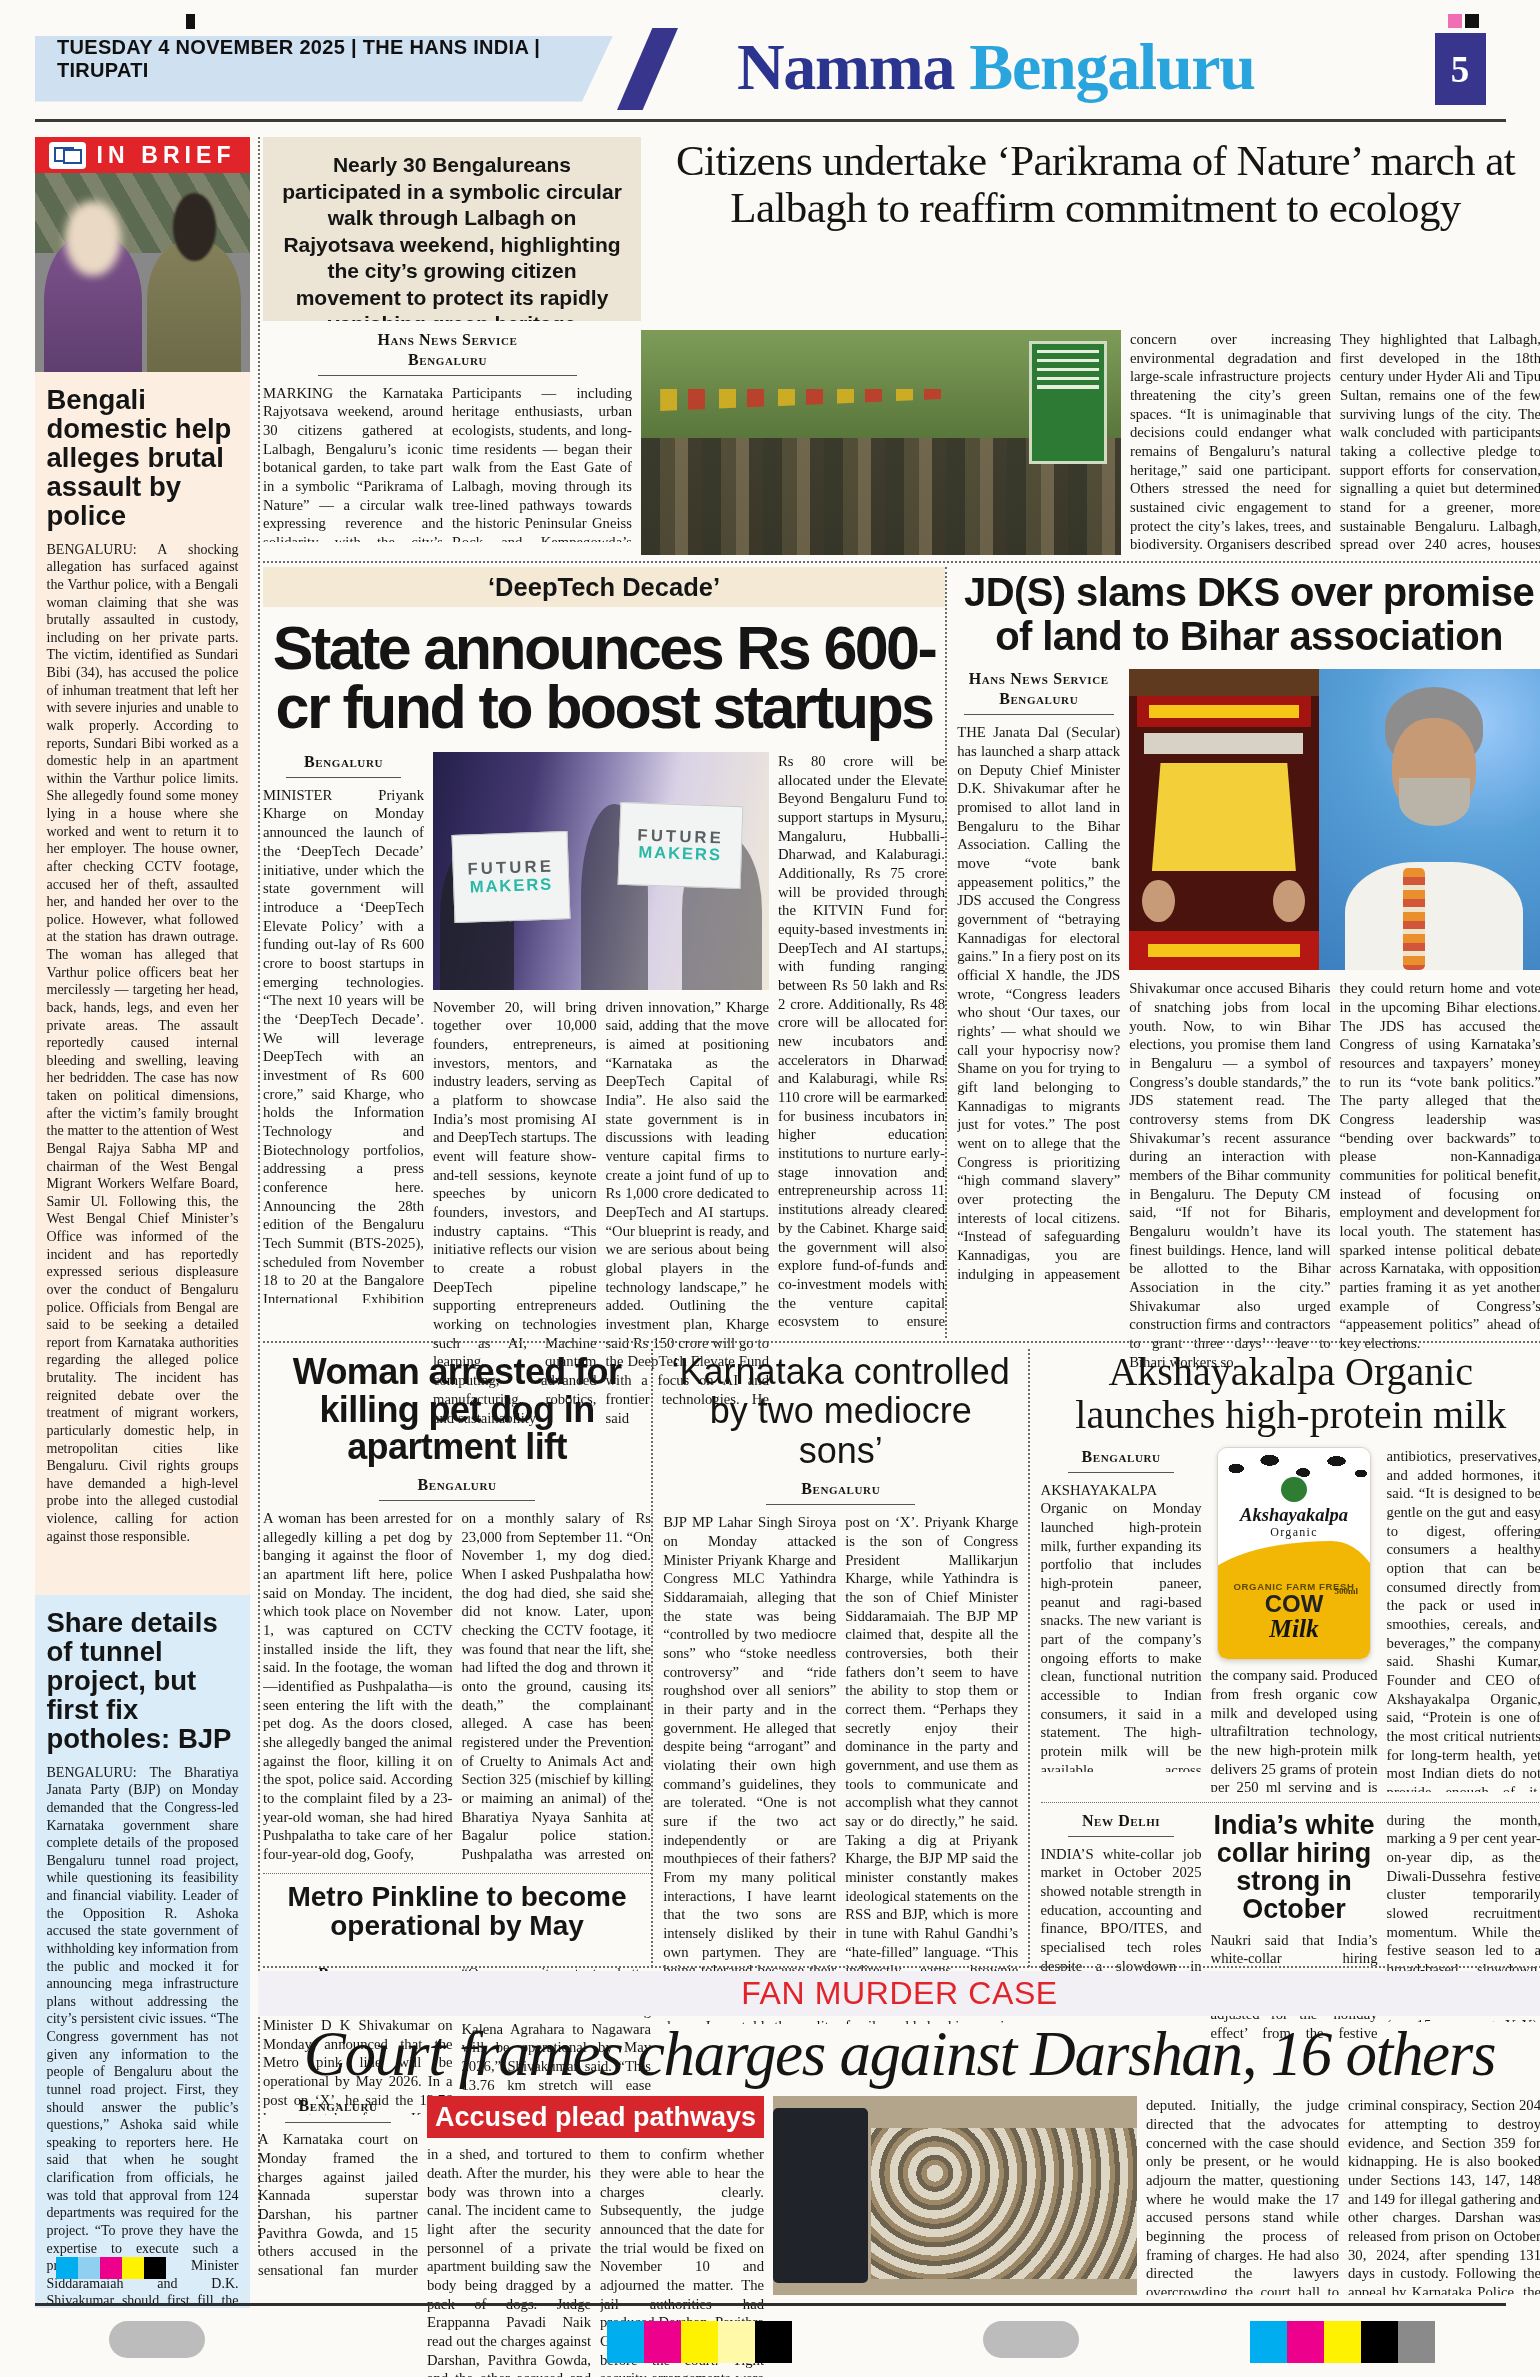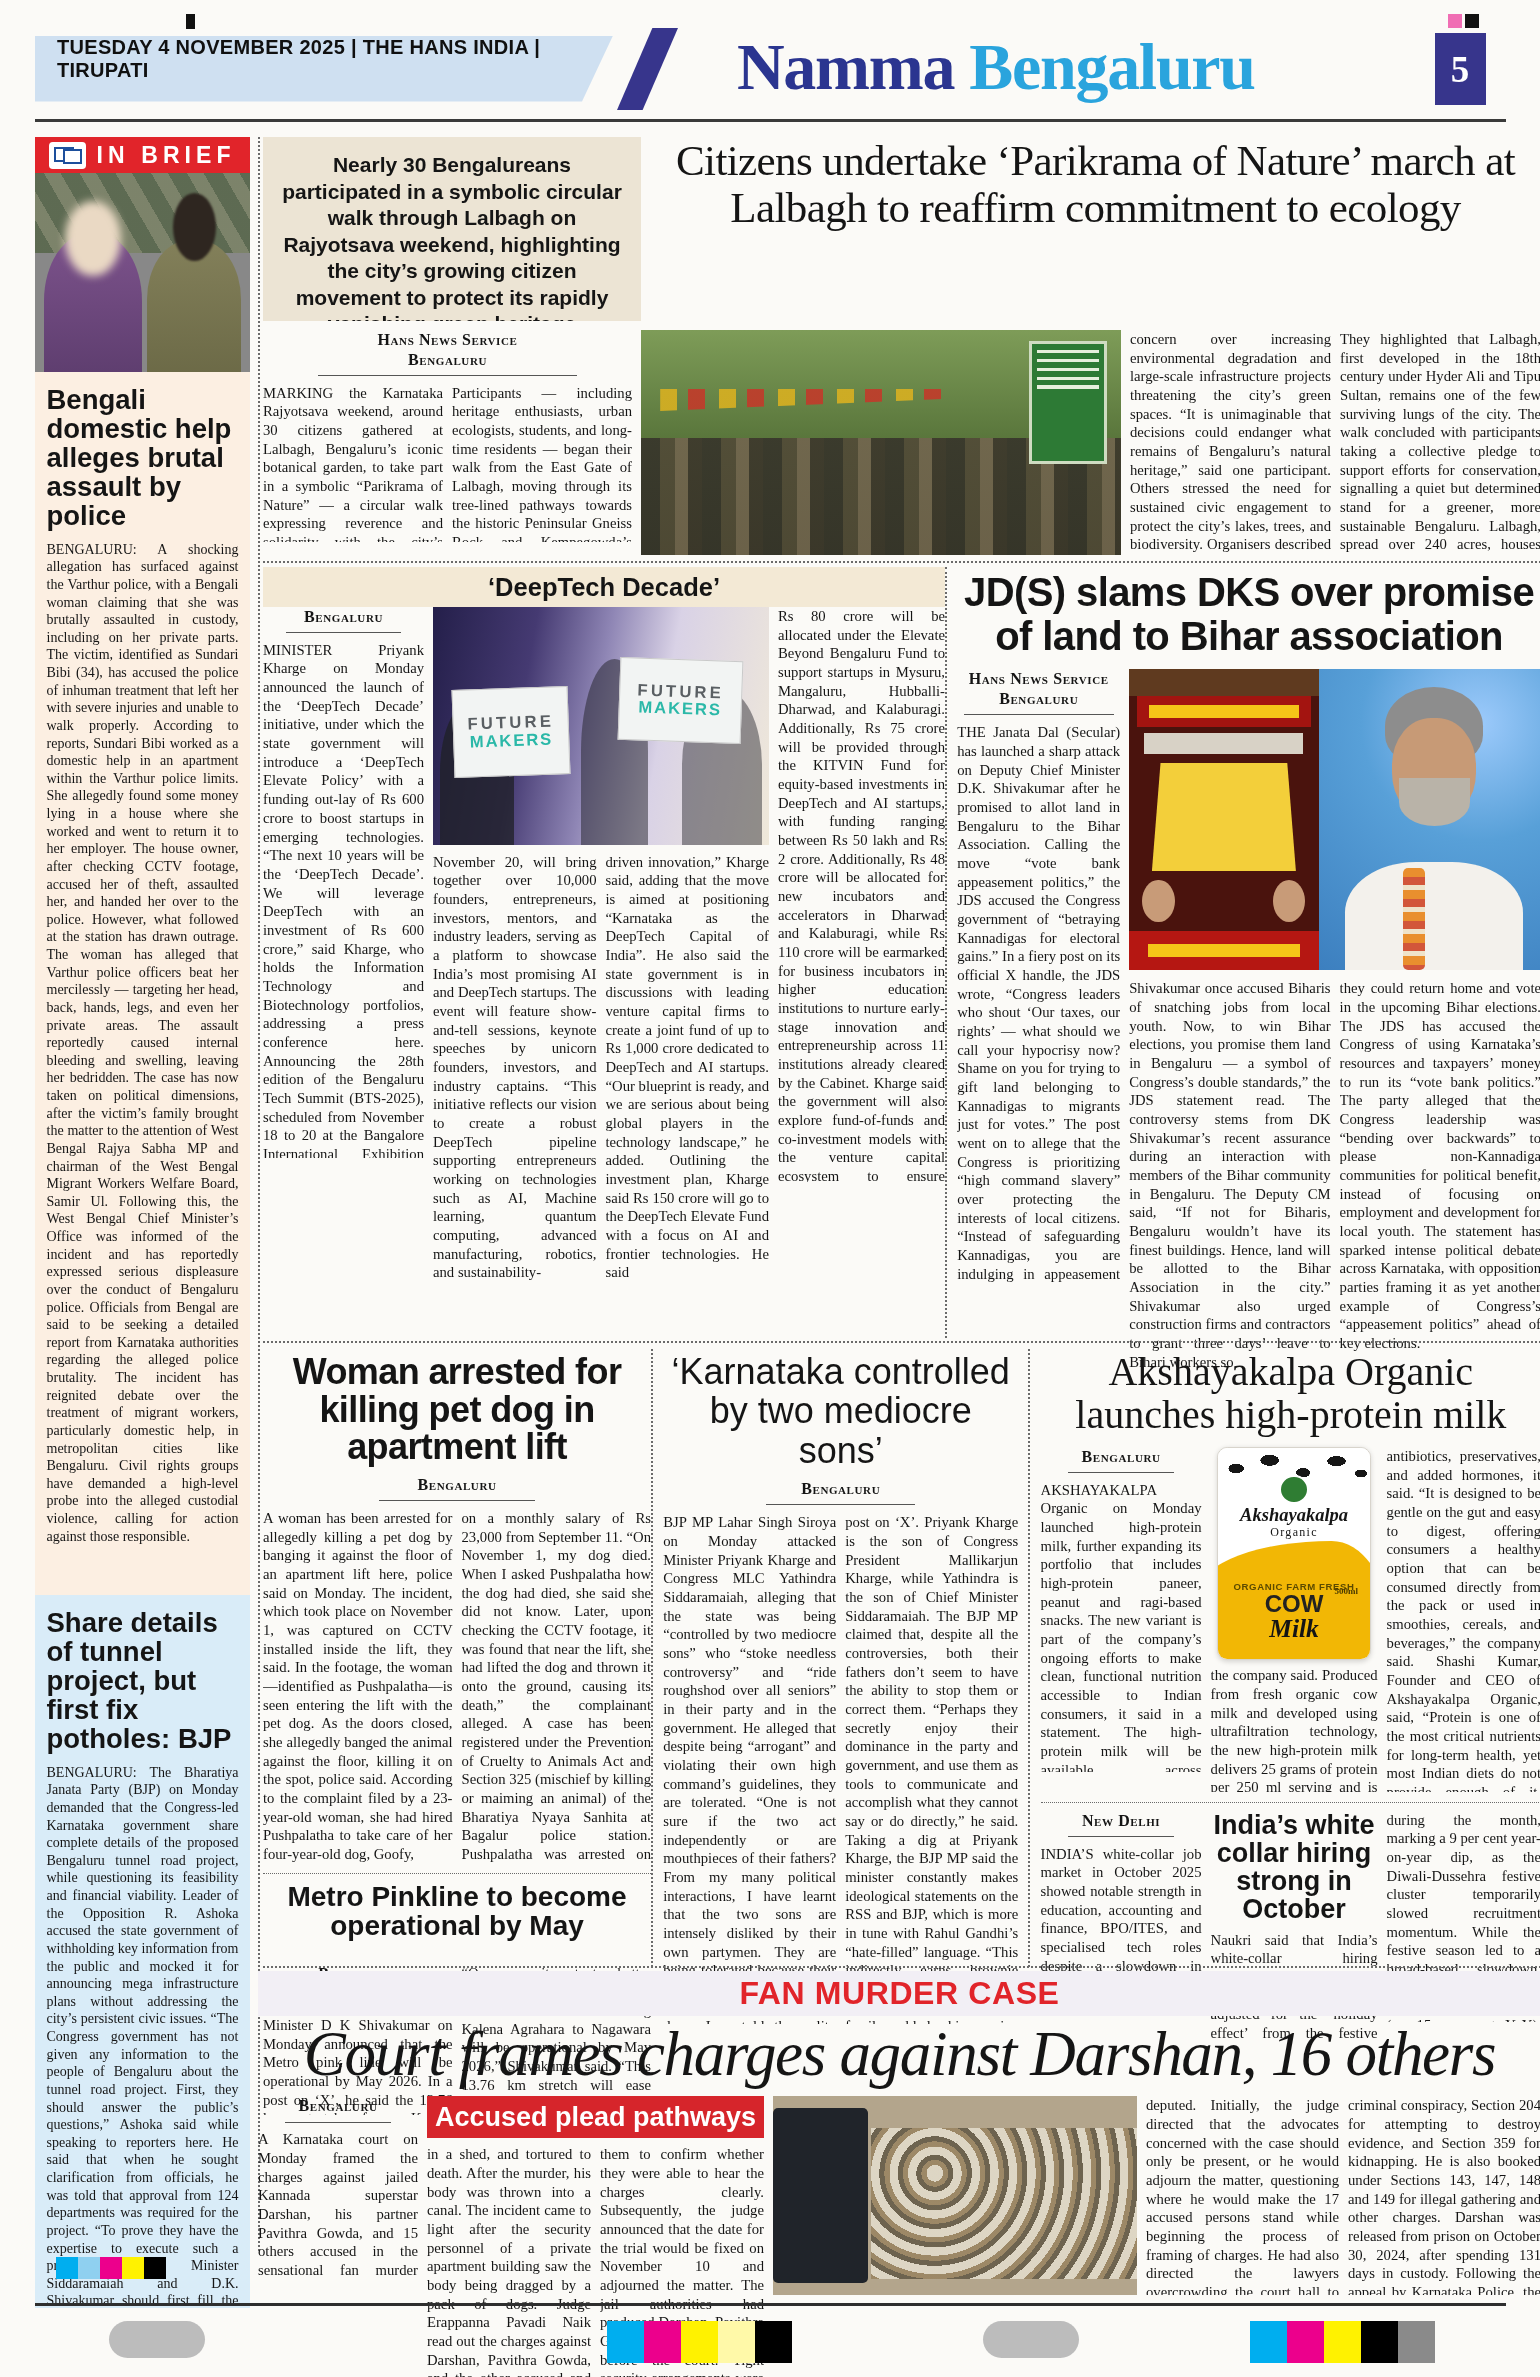--- a/index.html
+++ b/index.html
@@ -140,21 +140,21 @@
   .pk-size{position:absolute;right:8%;bottom:30%;font-size:9px;font-weight:bold;color:#4c3c00;}
   .milk-c3{flex:1;}
   .hire-row{display:flex;gap:9px;height:211px;}
   .hire-c1{width:161px;flex:0 0 auto;}
   .hire-c1 .byline{width:66%;}
   .hire-mid{width:167px;flex:0 0 auto;}
   .hire-hl{font-family:"Liberation Sans",sans-serif;font-weight:800;font-size:27px;line-height:1.04;text-align:center;margin:0 0 7.7px;}
   .hire-c3{flex:1;}
   
   .sec4{position:absolute;left:258px;top:1971px;width:1283px;height:338px;}
-  .fan-kicker{background:#f2eff5;color:#e1242a;font-family:"Liberation Sans",sans-serif;font-weight:700;font-size:32px;text-align:center;padding:3.8px 0;letter-spacing:0.6px;}
+  .fan-kicker{background:#f2eff5;color:#e1242a;font-family:"Liberation Sans",sans-serif;font-weight:400;font-size:32px;text-align:center;padding:3.8px 0;letter-spacing:0.6px;}
   .fan-hl{font-style:italic;font-weight:500;font-size:63px;line-height:1.02;text-align:center;margin:6.4px 0 10.2px;letter-spacing:-1.3px;white-space:nowrap;}
   .fan-body{display:flex;gap:9px;height:199px;}
   .fan-c1{width:160px;flex:0 0 auto;}
   .fan-c1 .byline{width:66%;}
   .fan-midwrap{width:337px;flex:0 0 auto;display:flex;flex-direction:column;}
   .plead{background:#d6252b;color:#fff;font-family:"Liberation Sans",sans-serif;font-weight:800;font-size:27px;text-align:center;padding:5.1px 0;flex:0 0 auto;}
   .fan-cols{display:flex;gap:9px;margin-top:7.7px;flex:1;}
   .fan-cols .bcol{flex:1;}
   .court-photo{width:364px;flex:0 0 auto;background:#b3a58c;}
   .van{position:absolute;left:0;top:6%;width:26%;height:88%;background:#20242a;border-radius:5.1px;}
@@ -241,20 +241,21 @@
       </div>
       <div class="bcol" style="flex:1;">concern over increasing environmental degradation and large-scale infrastructure projects threatening the city’s green spaces. “It is unimaginable that decisions could endanger what remains of Bengaluru’s natural heritage,” said one participant. Others stressed the need for sustained civic engagement to protect the city’s lakes, trees, and biodiversity. Organisers described the Parikrama as both a tribute and a reminder — urging citizens to reconnect with Bengaluru’s ecological and cultural roots.</div>
       <div class="bcol" style="flex:1;">They highlighted that Lalbagh, first developed in the 18th century under Hyder Ali and Tipu Sultan, remains one of the few surviving lungs of the city. The walk concluded with participants taking a collective pledge to support efforts for conservation, signalling a quiet but determined stand for a greener, more sustainable Bengaluru. Lalbagh, spread over 240 acres, houses more than 1,800 species of flora and continues to be central to the city’s identity as the “Garden City.”</div>
     </div>
   </section>
   <div class="hsep" style="top:561px;"></div>
 
   <section class="sec2">
     <div class="deeptech">
       <div class="kicker">‘DeepTech Decade’</div>
+      <h2 class="dt-hl">State announces Rs 600-cr fund to boost startups</h2>
       <div class="dt-body">
         <div class="dt-c1">
           <div class="byline">Bengaluru</div>
           <div class="bcol" style="height:517px;">MINISTER Priyank Kharge on Monday announced the launch of the ‘DeepTech Decade’ initiative, under which the state government will introduce a ‘DeepTech Elevate Policy’ with a funding out-lay of Rs 600 crore to boost startups in emerging technologies. “The next 10 years will be the ‘DeepTech Decade’. We will leverage DeepTech with an investment of Rs 600 crore,” said Kharge, who holds the Information Technology and Biotechnology portfolios, addressing a press conference here. Announcing the 28th edition of the Bengaluru Tech Summit (BTS-2025), scheduled from November 18 to 20 at the Bangalore International Exhibition Centre (BIEC), Kharge said the state will also host the Future Makers Conclave (FMC)—a first-of-its-kind event and a key highlight of this year’s summit. The FMC, to be held on</div>
         </div>
         <div class="dt-mid">
           <div class="photo dt-photo">
             <div class="sil" style="left:2%;bottom:0;width:22%;height:62%;"></div>
             <div class="sil" style="left:44%;bottom:0;width:20%;height:78%;opacity:.5;"></div>
             <div class="sil" style="right:2%;bottom:0;width:24%;height:66%;opacity:.45;"></div>

